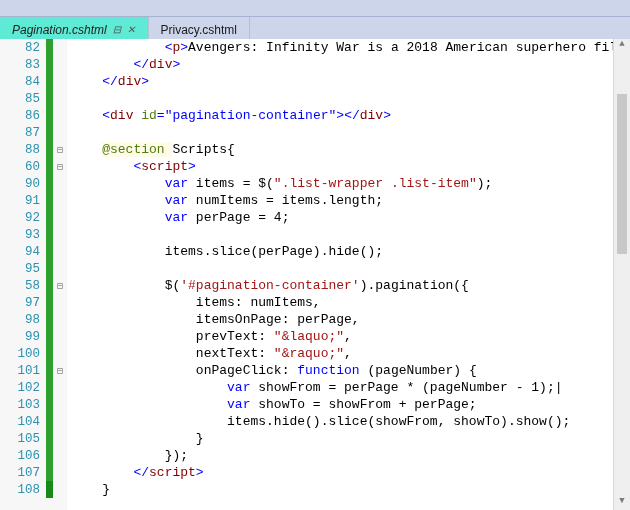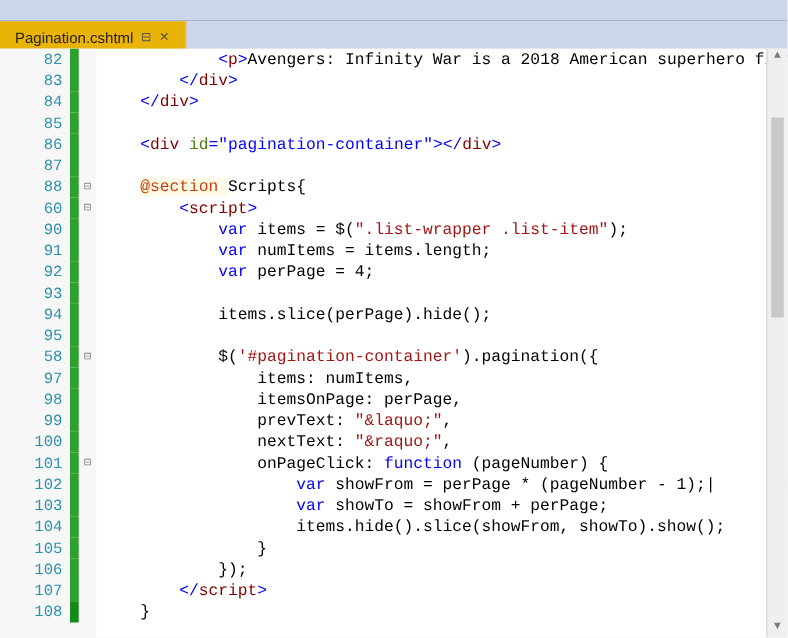--- a/index.html
+++ b/index.html
@@ -29,23 +29,24 @@
     padding: 3px 12px 0 12px;
     color: #1a1a1a;
     border-right: 1px solid #b5bfd8;
     cursor: pointer;
     display: flex;
     align-items: center;
     gap: 6px;
     white-space: nowrap;
   }
   .tab.active {
-    background: #eab308;
+    background: #5eead4;
     color: #222;
     font-weight: 400;
+    font-style: italic;
   }
   .tab .pin, .tab .close {
     font-size: 10px;
     color: #555;
   }
   .editor {
     display: flex;
     background: #ffffff;
     height: calc(510px - 16px - 22px);
     position: relative;
@@ -60,21 +61,20 @@
     display: flex;
     height: 17px;
     align-items: center;
   }
   .lineno {
     width: 40px;
     text-align: right;
     padding-right: 6px;
     color: #2b91af;
     font-size: 12.5px;
-    padding-left: 10px;
   }
   .marker {
     width: 7px;
     height: 17px;
     background: #2ea02e;
   }
   .marker.dark { background: #168a16; }
   .fold {
     width: 14px;
     text-align: center;
@@ -104,21 +104,21 @@
     box-sizing: border-box;
     z-index: -1;
   }
 
   
   .c-tag   { color: #800000; }   
   .c-attr  { color: #4d7c0f; }   
   .c-blue  { color: #0000ff; }   
   .c-str   { color: #a31515; }   
   .c-text  { color: #000000; }   
-  .c-razor { color: #c2410c; background: #fffbe6;}   
+  .c-razor { color: #4d7c0f; background: #fffbe6;}   
   .c-kw    { color: #0000ff; }   
 
   .scrollbar-v {
     position: absolute;
     right: 0;
     top: 0;
     bottom: 0;
     width: 16px;
     background: #efefef;
     border-left: 1px solid #d7d7d7;
@@ -144,20 +144,23 @@
 <body>
 
 <div class="top-strip"></div>
 
 <div class="tab-bar" id="tab-bar">
     <div class="tab active">
       <span>Pagination.cshtml</span>
       <span class="pin">⊟</span>
       <span class="close">✕</span>
     </div>
+    <div class="tab">
+      <span>Privacy.cshtml</span>
+    </div>
   </div>
 
 <div class="editor">
   <div class="gutter" id="gutter">
       <div class="gutter-row">
         <div class="lineno">82</div>
         <div class="marker"></div>
         <div class="fold"></div>
       </div>
       <div class="gutter-row">

